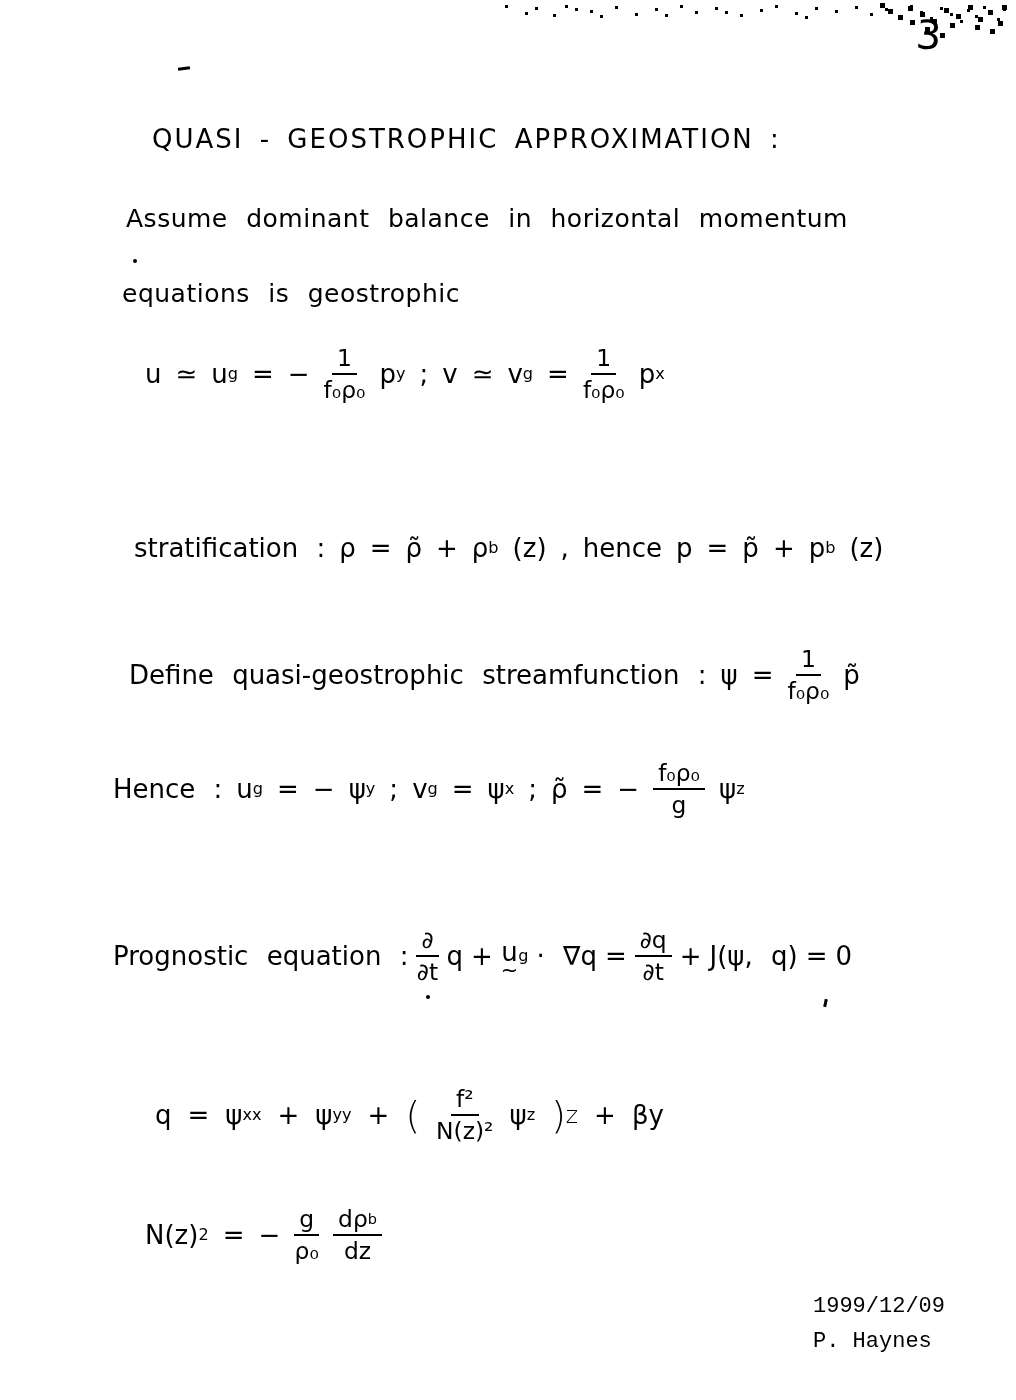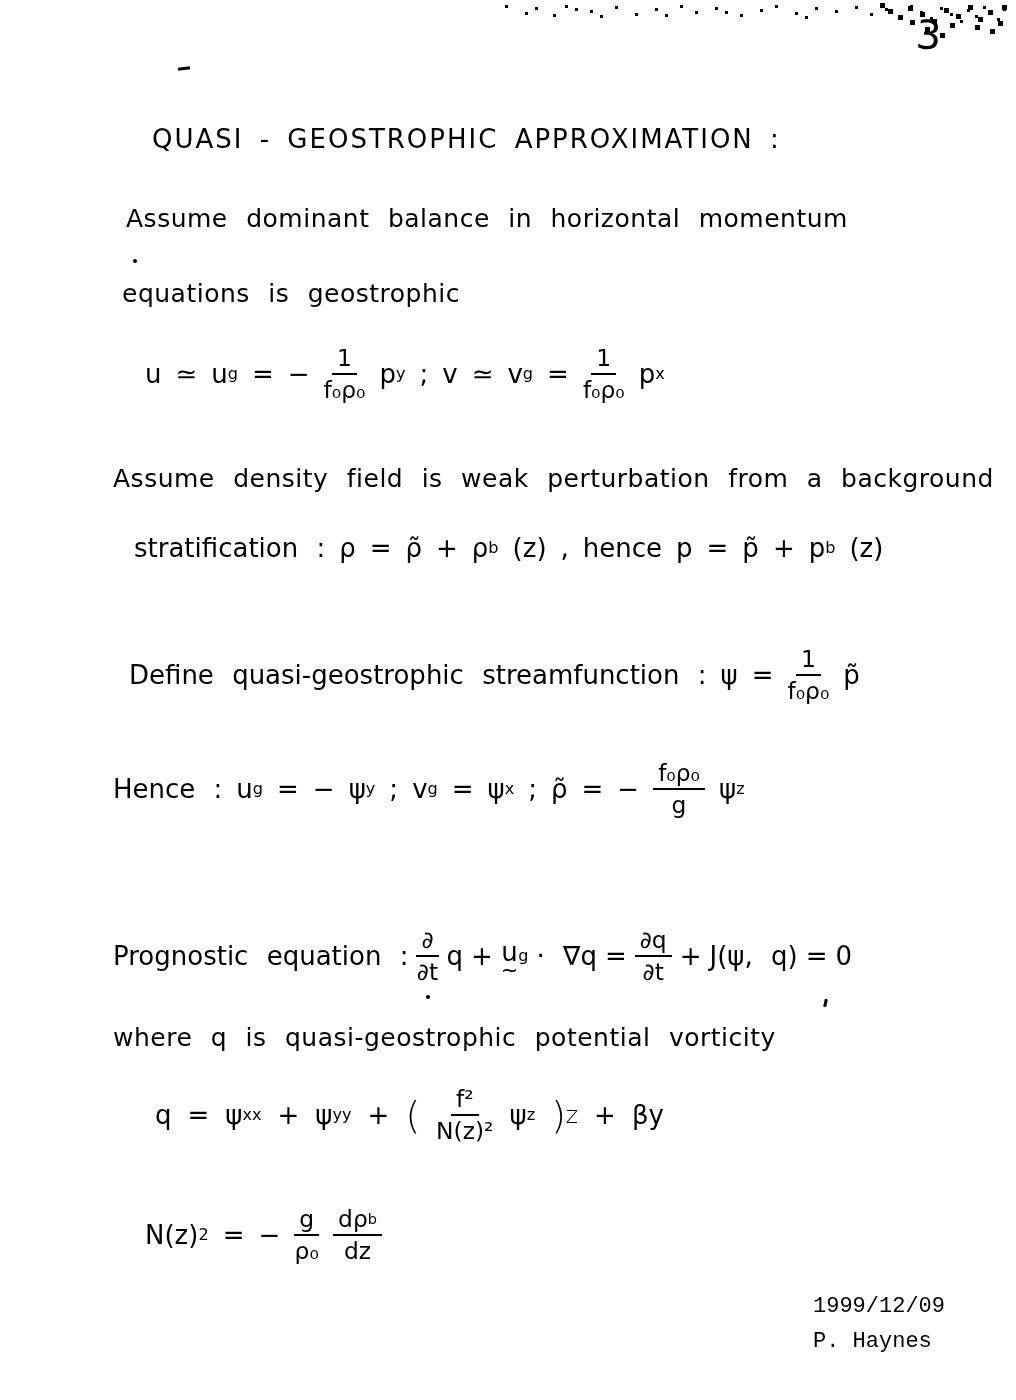--- a/index.html
+++ b/index.html
@@ -102,21 +102,20 @@
       <span class="t">≃</span>
       <span class="sym">v<sub>g</sub></span>
       <span class="t">=</span>
       <span class="frac">
         <span class="num">1</span>
         <span class="den">f₀ρ₀</span>
       </span>
       <span class="sym">p<sub>x</sub></span>
     </div>
 
-  <p class="hw l-b1">Assume density field is weak perturbation from a background</p>
 
   <div class="eq l-b2">
       <span class="t">stratification :</span>
       <span class="t">ρ</span>
       <span class="t">=</span>
       <span class="t">ρ̃</span>
       <span class="t">+</span>
       <span class="sym">ρ<sub>b</sub></span>
       <span class="t">(z)</span>
       <span class="t">,</span>
@@ -181,21 +180,20 @@
       <span class="frac">
         <span class="num">∂q</span>
         <span class="den">∂t</span>
       </span>
       <span class="t">+</span>
       <span class="t">J(ψ, q)</span>
       <span class="t">=</span>
       <span class="t">0</span>
     </div>
 
-  <p class="hw l-where">where q is quasi-geostrophic potential vorticity</p>
 
   <div class="eq l-pv">
       <span class="t">q</span>
       <span class="t">=</span>
       <span class="sym">ψ<sub>xx</sub></span>
       <span class="t">+</span>
       <span class="sym">ψ<sub>yy</sub></span>
       <span class="t">+</span>
       <span class="sym big">(</span>
       <span class="frac">

